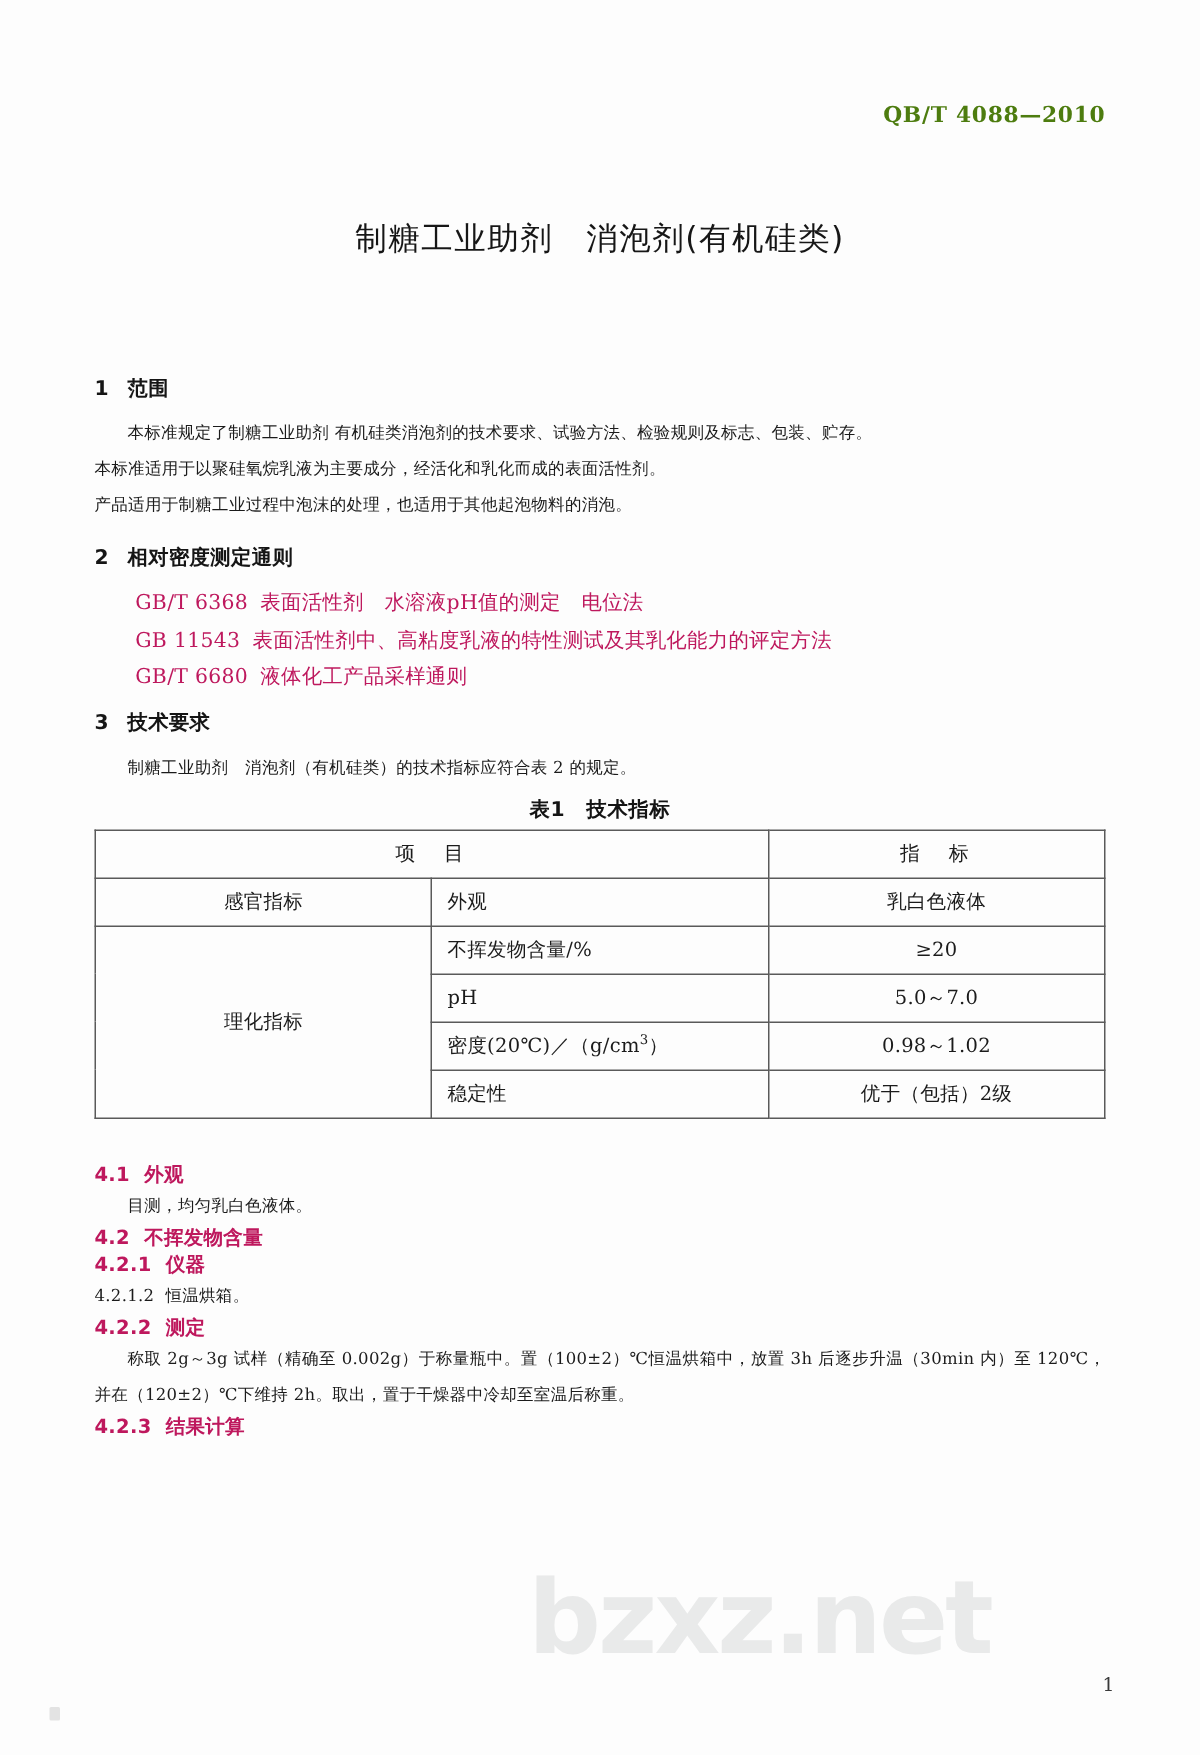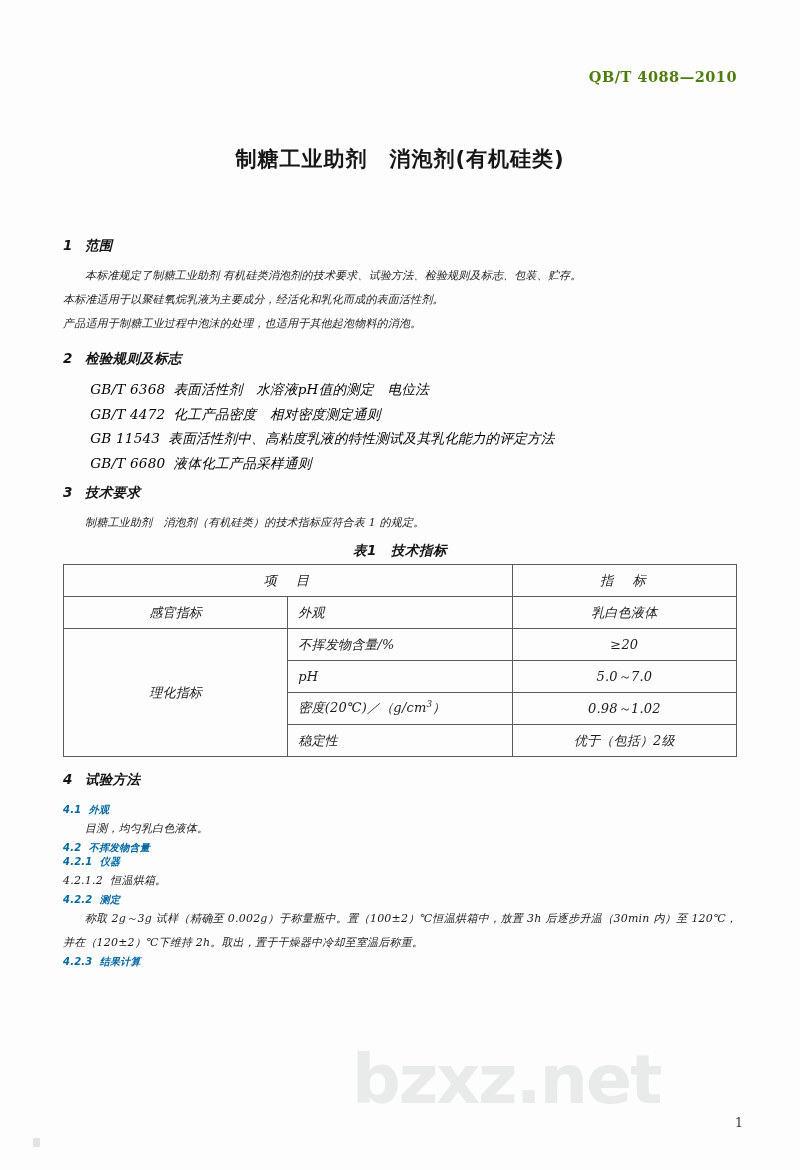--- a/index.html
+++ b/index.html
@@ -48,49 +48,48 @@
   }
 
   .doc-title {
     position: absolute;
     left: 0;
     right: 0;
     top: 145px;
     text-align: center;
     font-family: "DejaVu Sans", "Liberation Sans", sans-serif;
     font-size: 21px;
-    font-weight: 700;
+    font-weight: 400;
     letter-spacing: 1px;
     color: #161616;
   }
 
   .body-area {
     position: absolute;
     left: 63px;
-    top: 237px;
+    top: 250px;
     width: 674px;
-    font-style: italic;
   }
 
   h2.sec {
     margin: 0;
     font-family: "DejaVu Sans", "Liberation Sans", sans-serif;
     font-size: 13.5px;
     font-weight: 700;
     color: #151515;
     letter-spacing: 0.3px;
   }
   h2.sec .num { display: inline-block; min-width: 22px; }
 
   h3.subsec {
     margin: 0;
     font-family: "DejaVu Sans", "Liberation Sans", sans-serif;
-    font-size: 10px;
-    font-weight: 700;
-    color: #0369a1;
+    font-size: 13px;
+    font-weight: 700;
+    color: #be185d;
     letter-spacing: 0.2px;
   }
   h3.subsec .num { display: inline-block; }
   h3.subsec .num::after { content: ""; }
 
   p.para {
     margin: 0;
     font-size: 11px;
     line-height: 24px;
     text-align: justify;
@@ -100,21 +99,21 @@
   p.indent { text-indent: 2em; }
 
   .gap-s { height: 9px; }
   .gap-m { height: 14px; }
 
   .ref-list { margin: 0; padding: 0; list-style: none; }
   .ref-list li {
     font-size: 13.6px;
     line-height: 24.5px;
     padding-left: 2em;
-    color: #000000;
+    color: #be185d;
     letter-spacing: 0.2px;
   }
   .ref-list li .code { margin-right: 0.6em; }
 
   .table-caption {
     text-align: center;
     font-family: "DejaVu Sans", "Liberation Sans", sans-serif;
     font-size: 13.5px;
     font-weight: 700;
     margin: 7px 0 4px 0;
@@ -185,38 +184,37 @@
     <span class="num">1</span><span>范围</span>
   </h2>
   <div class="gap-s"></div>
   <p class="para indent">本标准规定了制糖工业助剂 有机硅类消泡剂的技术要求、试验方法、检验规则及标志、包装、贮存。</p>
   <p class="para">本标准适用于以聚硅氧烷乳液为主要成分，经活化和乳化而成的表面活性剂。</p>
   <p class="para">产品适用于制糖工业过程中泡沫的处理，也适用于其他起泡物料的消泡。</p>
 
   <div class="gap-m"></div>
 
   <h2 class="sec">
-    <span class="num">2</span><span>检验规则及标志</span>
+    <span class="num">2</span><span>相对密度测定通则</span>
   </h2>
   <div class="gap-s"></div>
 
   <ul class="ref-list">
     <li><span class="code">GB/T 6368</span><span>表面活性剂　水溶液pH值的测定　电位法</span></li>
-    <li><span class="code">GB/T 4472</span><span>化工产品密度　相对密度测定通则</span></li>
     <li><span class="code">GB 11543</span><span>表面活性剂中、高粘度乳液的特性测试及其乳化能力的评定方法</span></li>
     <li><span class="code">GB/T 6680</span><span>液体化工产品采样通则</span></li>
   </ul>
 
   <div class="gap-s"></div>
 
   <h2 class="sec">
     <span class="num">3</span><span>技术要求</span>
   </h2>
   <div class="gap-s"></div>
-  <p class="para indent">制糖工业助剂　消泡剂（有机硅类）的技术指标应符合表 1 的规定。</p>
+  <p class="para indent">制糖工业助剂　消泡剂（有机硅类）的技术指标应符合表 2 的规定。</p>
 
   <div class="table-caption">表1　技术指标</div>
 
   <table class="spec">
     <thead>
       <tr>
         <th colspan="2">项　目</th>
         <th>指　标</th>
       </tr>
     </thead>
@@ -241,23 +239,20 @@
       </tr>
       <tr>
         <td class="c-item">稳定性</td>
         <td class="c-val">优于（包括）2级</td>
       </tr>
     </tbody>
   </table>
 
   <div class="gap-m"></div>
 
-  <h2 class="sec">
-    <span class="num">4</span><span>试验方法</span>
-  </h2>
   <div class="gap-m"></div>
 
   <h3 class="subsec">
     <span class="num">4.1</span>&nbsp;&nbsp;<span>外观</span>
   </h3>
   <p class="para indent">目测，均匀乳白色液体。</p>
 
   <h3 class="subsec">
     <span class="num">4.2</span>&nbsp;&nbsp;<span>不挥发物含量</span>
   </h3>

